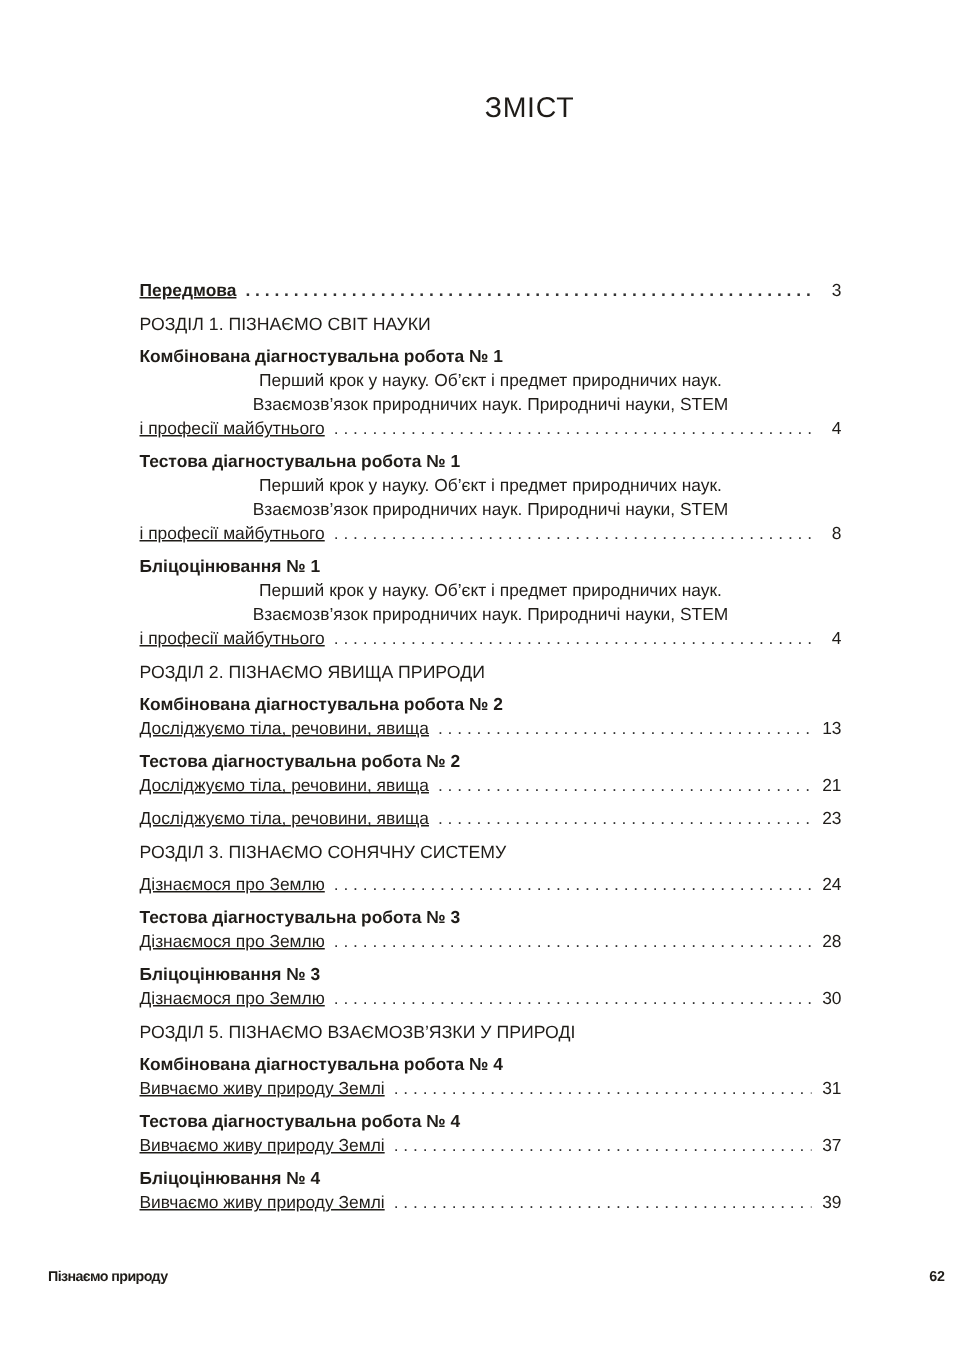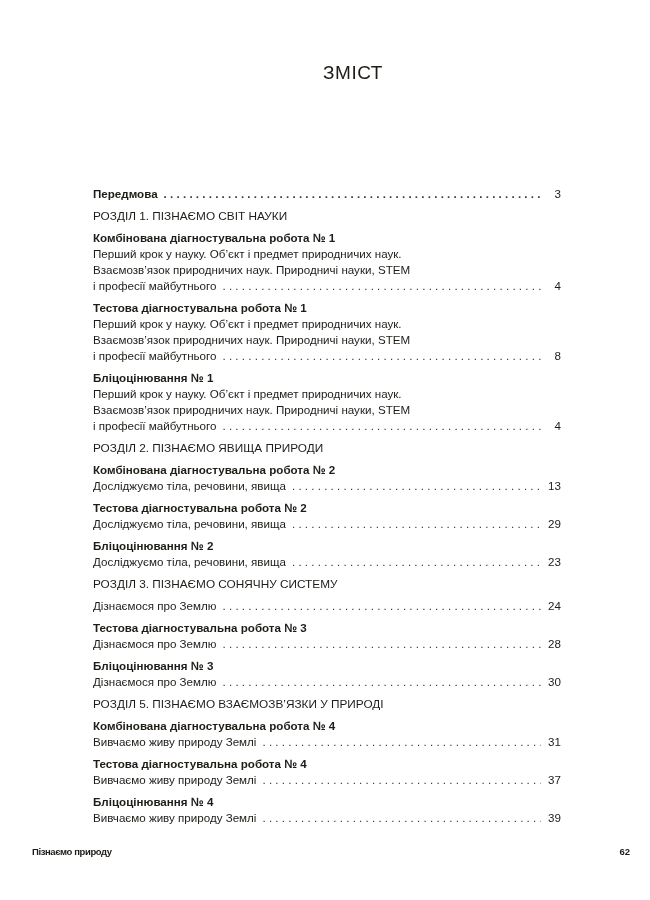--- a/index.html
+++ b/index.html
@@ -9,34 +9,34 @@
     }
     .title {
       position: absolute; top: 62px; left: 0; width: 650px; text-align: center;
       font-size: 19px; font-weight: normal; letter-spacing: 0.5px; padding-left: 28px;
     }
     .toc {
       position: absolute; left: 93px; width: 468px; top: 186px;
       font-size: 11.6px; line-height: 16px;
     }
     .row { display: flex; align-items: baseline; white-space: nowrap; }
-    .row .text { flex: 0 0 auto; }
+    .row .text { flex: 0 0 auto; text-decoration: underline; }
     .row .dots {
       flex: 1 1 auto; overflow: hidden; margin: 0 6px; letter-spacing: 3.2px; color: #333;
     }
     .row .dots::before {
       content: ". . . . . . . . . . . . . . . . . . . . . . . . . . . . . . . . . . . . . . . . . . . . . . . . . . . . . . . . . . . . . . . . . . . . . . . . . . . . . . . . . . . . . . . . . . . .";
       letter-spacing: 0;
     }
     .row .page { flex: 0 0 auto; min-width: 14px; text-align: right; }
     .bold { font-weight: bold; }
     .section { margin-top: 6px; margin-bottom: 6px; font-size: 11.8px; }
     .entry { margin-bottom: 6px; }
     .entry .head { font-weight: bold; }
-    .line { white-space: nowrap; }
+    .line { white-space: nowrap; text-align: center; }
     .footer-left {
       position: absolute; left: 32px; top: 846px; font-size: 9.5px; font-weight: bold;
       letter-spacing: -0.4px;
     }
     .footer-right {
       position: absolute; right: 20px; top: 846px; font-size: 9.5px; font-weight: bold;
     }
   </style>
 </head>
 <body>
@@ -89,25 +89,24 @@
           <span class="text">Досліджуємо тіла, речовини, явища</span>
           <span class="dots"></span>
           <span class="page">13</span>
         </div>
       </div>
       <div class="entry">
         <div class="head">Тестова діагностувальна робота № 2</div>
         <div class="row">
           <span class="text">Досліджуємо тіла, речовини, явища</span>
           <span class="dots"></span>
-          <span class="page">29</span>
+          <span class="page">21</span>
         </div>
       </div>
       <div class="entry">
-        <div class="head">Бліцоцінювання № 2</div>
         <div class="row">
           <span class="text">Досліджуємо тіла, речовини, явища</span>
           <span class="dots"></span>
           <span class="page">23</span>
         </div>
       </div>
       <div class="section">РОЗДІЛ 3. ПІЗНАЄМО СОНЯЧНУ СИСТЕМУ</div>
       <div class="entry">
         <div class="row">
           <span class="text">Дізнаємося про Землю</span>

